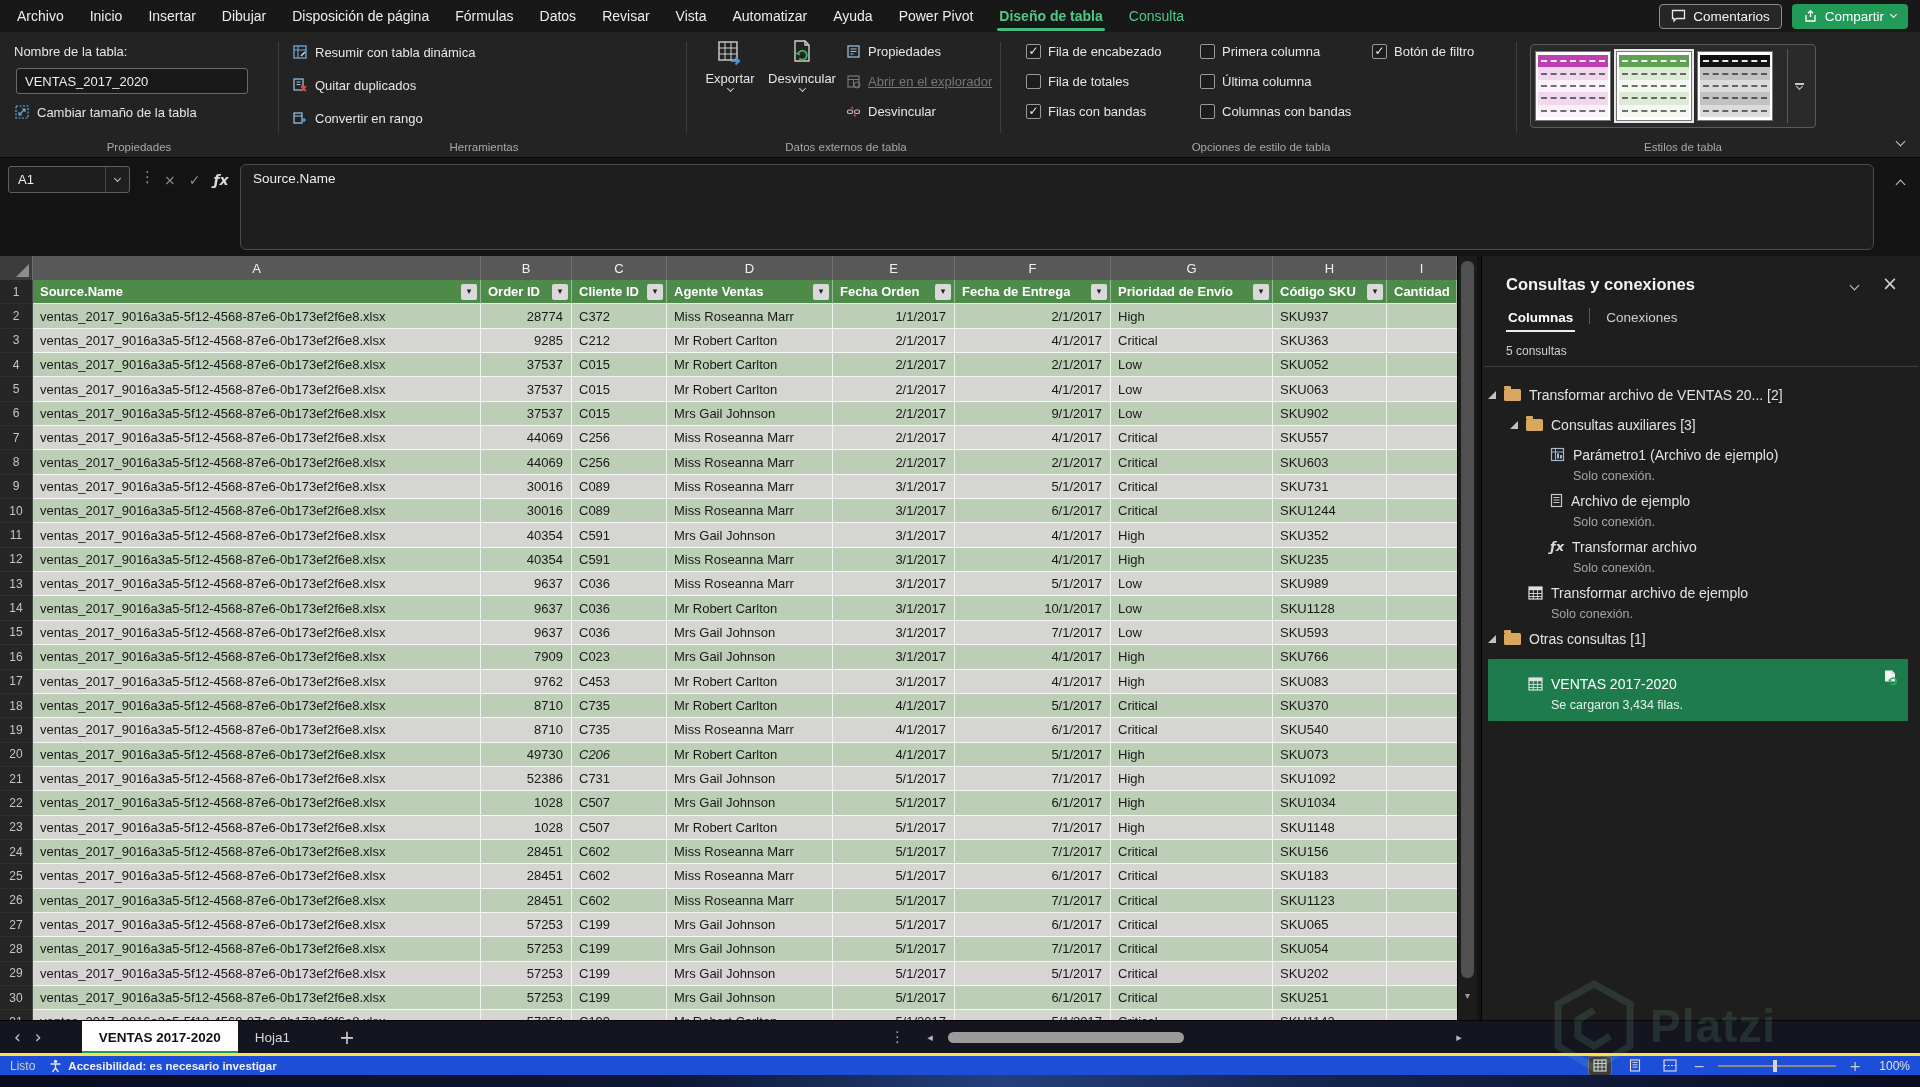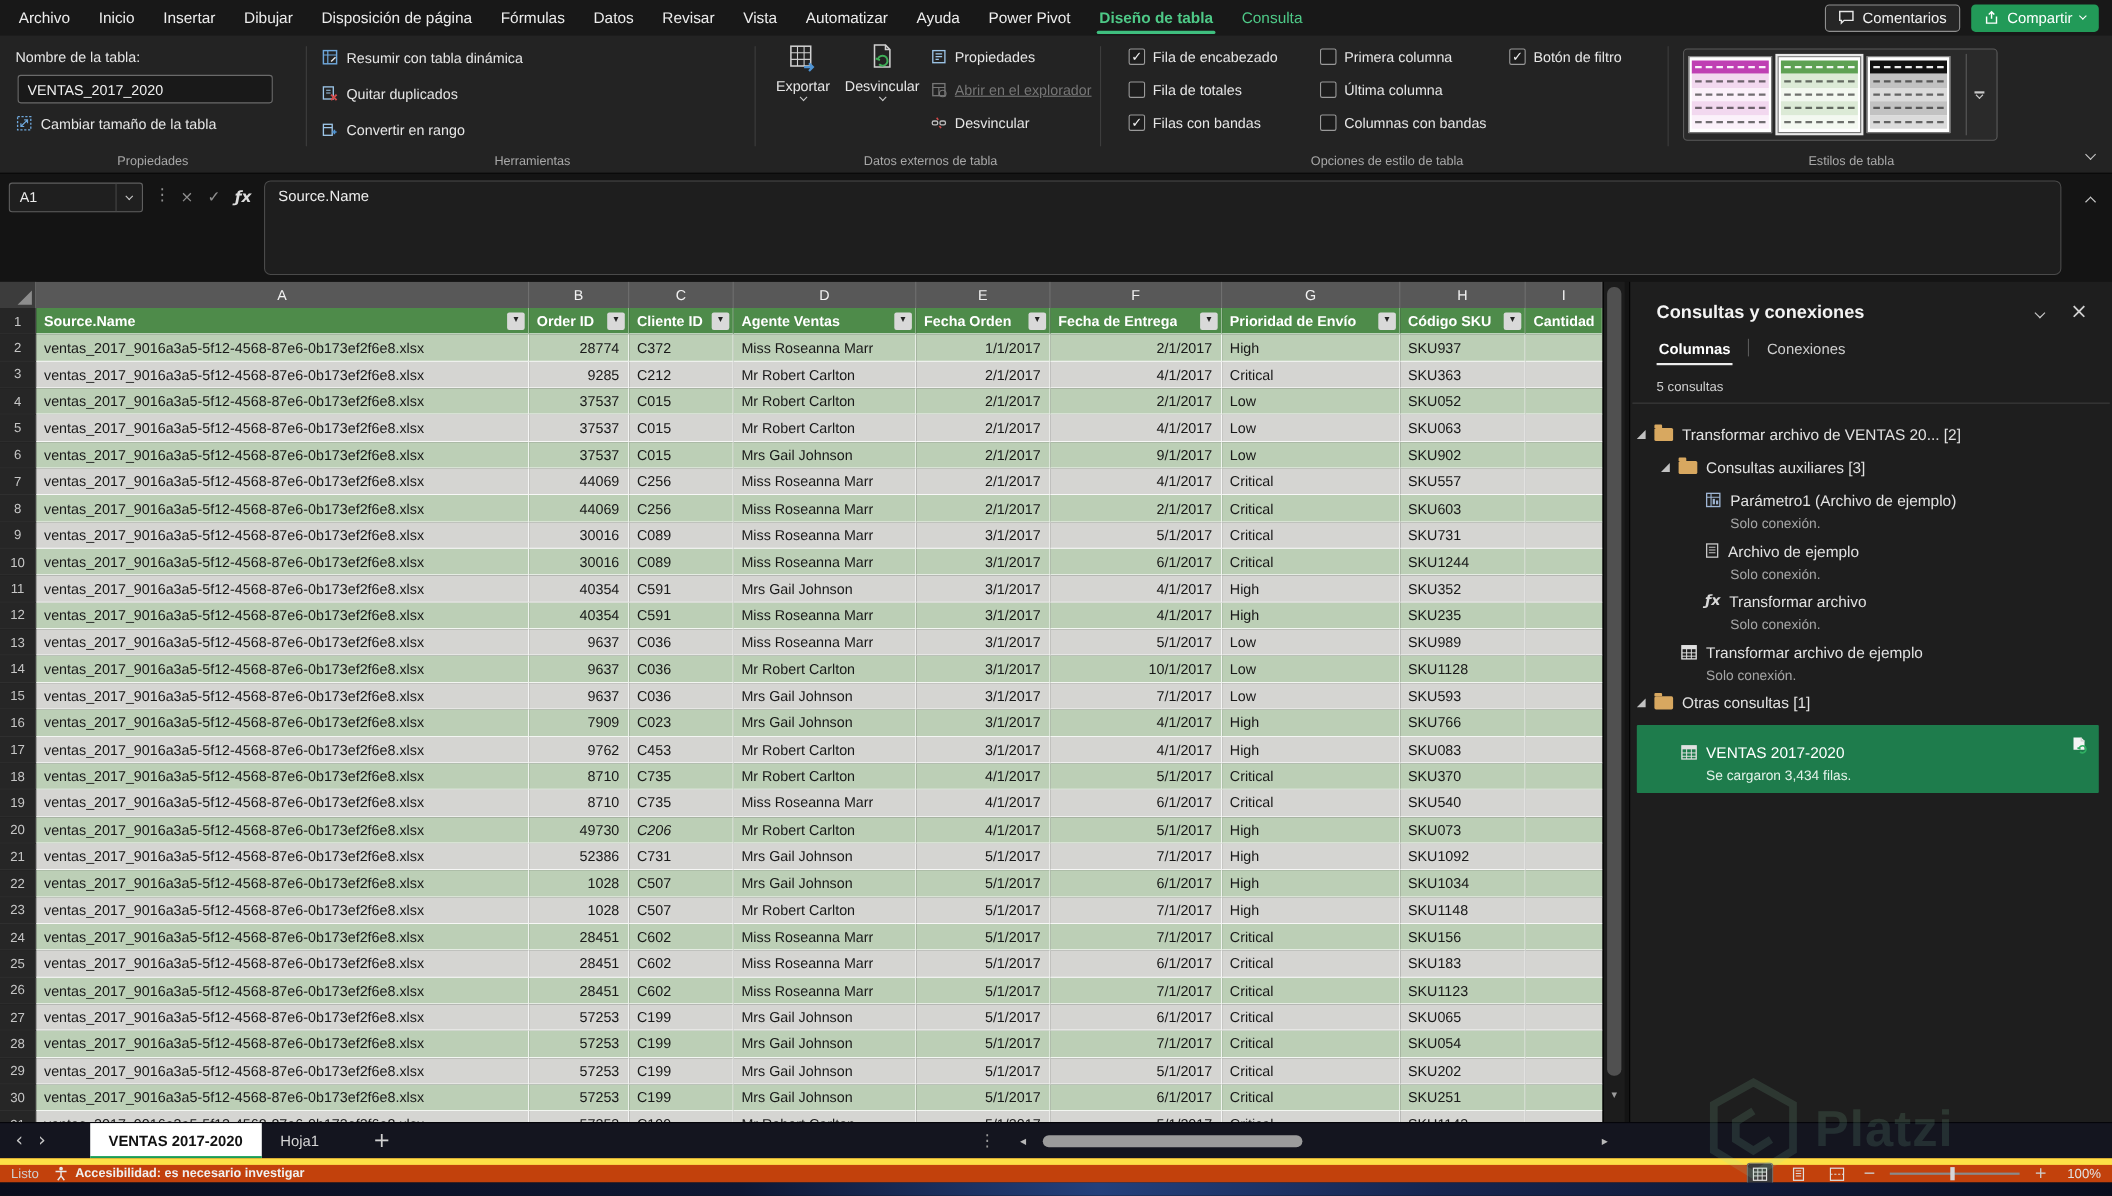--- a/index.html
+++ b/index.html
@@ -118,21 +118,21 @@
   .sheettab.active{background:#ffffff;color:#111;font-weight:bold;}
   .sheettab.active::after{content:"";position:absolute;left:0;right:0;bottom:0;height:3px;background:#1a9e57;}
   .addsheet{color:#d0d0d0;font-size:19px;padding:0 20px;margin-left:12px;}
   .tkebab{position:absolute;left:890px;color:#9a9a9a;font-size:15px;}
   .hscroll{position:absolute;left:922px;width:545px;top:8px;height:17px;display:flex;align-items:center;}
   .hsarrow{color:#b8b8b8;font-size:11px;width:16px;text-align:center;}
   .hstrack{flex:1;height:13px;display:flex;align-items:center;}
   .hsthumb{width:236px;height:11px;background:#9b9b9b;border-radius:6px;margin-left:10px;}
 
   
-  .statusbar{position:absolute;left:0;right:0;top:1053px;height:22px;background:#c2410c;border-top:6px solid #fde047;display:flex;align-items:center;font-size:12px;color:#cfcfcf;z-index:4;}
+  .statusbar{position:absolute;left:0;right:0;top:1053px;height:22px;background:#1d4ed8;border-top:3px solid #fde047;display:flex;align-items:center;font-size:12px;color:#cfcfcf;z-index:4;}
   .sb-ready{padding:0 14px 0 10px;}
   .sb-acc{display:flex;align-items:center;gap:6px;color:#f0f0f0;font-weight:bold;font-size:11.5px;}
   .sb-right{margin-left:auto;display:flex;align-items:center;gap:13px;padding-right:10px;}
   .viewbtn{width:22px;height:18px;display:flex;align-items:center;justify-content:center;border-radius:2px;}
   .viewbtn.active{background:#3c3c3c;outline:1px solid #6a6a6a;}
   .zoomtrack{width:118px;height:2px;background:#8a8a8a;position:relative;}
   .zoomthumb{position:absolute;left:55px;top:-5px;width:4px;height:12px;background:#d6d6d6;}
   .sb-zoom{min-width:36px;text-align:right;color:#e2e2e2;}
 
   .bottomstrip{position:absolute;left:0;right:0;top:1075px;height:12px;z-index:4;

